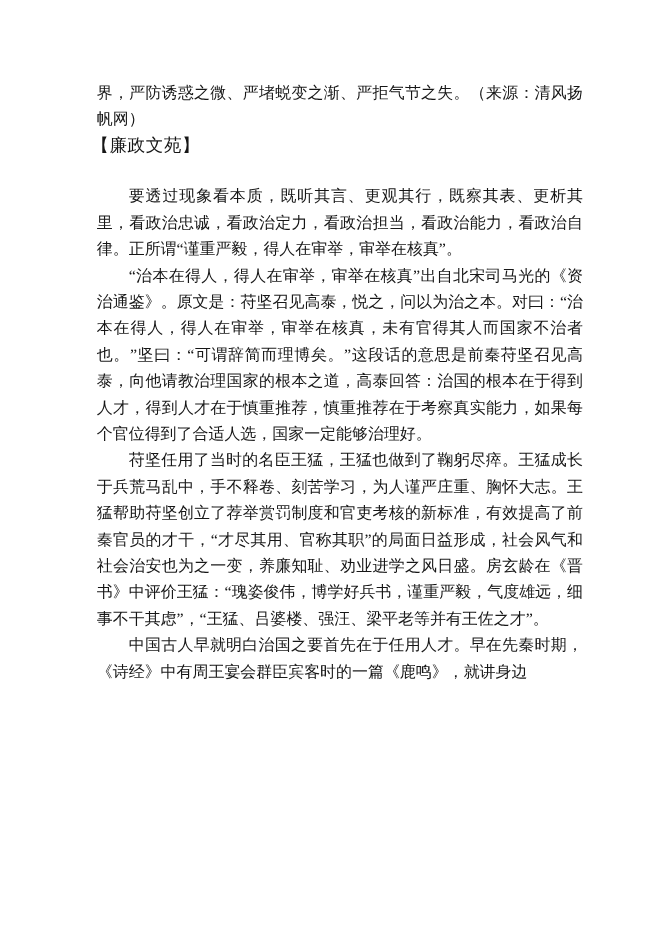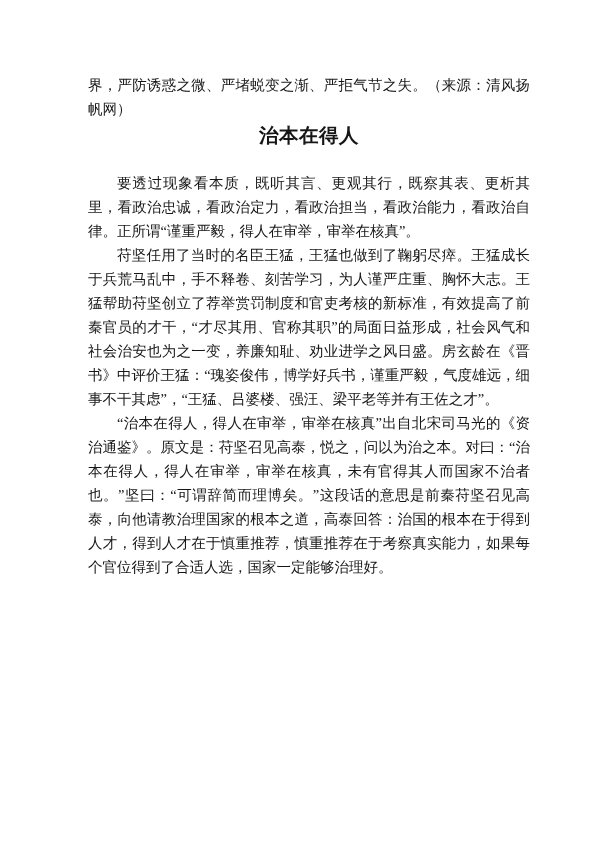--- a/index.html
+++ b/index.html
@@ -64,22 +64,23 @@
     color: #161616;
   }
 </style>
 </head>
 <body>
 
 <div class="page">
   <div class="content">
     <p class="cont-para">界，严防诱惑之微、严堵蜕变之渐、严拒气节之失。（来源：清风扬帆网）</p>
 
+    <div class="section-header">【廉政文苑】</div>
 
-    <h1 class="article-title">治本在得人</h1>
 
     <p class="body-para">要透过现象看本质，既听其言、更观其行，既察其表、更析其里，看政治忠诚，看政治定力，看政治担当，看政治能力，看政治自律。正所谓“谨重严毅，得人在审举，审举在核真”。</p>
+    <p class="body-para">“治本在得人，得人在审举，审举在核真”出自北宋司马光的《资治通鉴》。原文是：苻坚召见高泰，悦之，问以为治之本。对曰：“治本在得人，得人在审举，审举在核真，未有官得其人而国家不治者也。”坚曰：“可谓辞简而理博矣。”这段话的意思是前秦苻坚召见高泰，向他请教治理国家的根本之道，高泰回答：治国的根本在于得到人才，得到人才在于慎重推荐，慎重推荐在于考察真实能力，如果每个官位得到了合适人选，国家一定能够治理好。</p>
     <p class="body-para">苻坚任用了当时的名臣王猛，王猛也做到了鞠躬尽瘁。王猛成长于兵荒马乱中，手不释卷、刻苦学习，为人谨严庄重、胸怀大志。王猛帮助苻坚创立了荐举赏罚制度和官吏考核的新标准，有效提高了前秦官员的才干，“才尽其用、官称其职”的局面日益形成，社会风气和社会治安也为之一变，养廉知耻、劝业进学之风日盛。房玄龄在《晋书》中评价王猛：“瑰姿俊伟，博学好兵书，谨重严毅，气度雄远，细事不干其虑”，“王猛、吕婆楼、强汪、梁平老等并有王佐之才”。</p>
-    <p class="body-para">“治本在得人，得人在审举，审举在核真”出自北宋司马光的《资治通鉴》。原文是：苻坚召见高泰，悦之，问以为治之本。对曰：“治本在得人，得人在审举，审举在核真，未有官得其人而国家不治者也。”坚曰：“可谓辞简而理博矣。”这段话的意思是前秦苻坚召见高泰，向他请教治理国家的根本之道，高泰回答：治国的根本在于得到人才，得到人才在于慎重推荐，慎重推荐在于考察真实能力，如果每个官位得到了合适人选，国家一定能够治理好。</p>
+    <p class="body-para">中国古人早就明白治国之要首先在于任用人才。早在先秦时期，《诗经》中有周王宴会群臣宾客时的一篇《鹿鸣》，就讲身边</p>
   </div>
 
   <div class="page-number">- 6 -</div>
 </div>
 
 </body></html>

